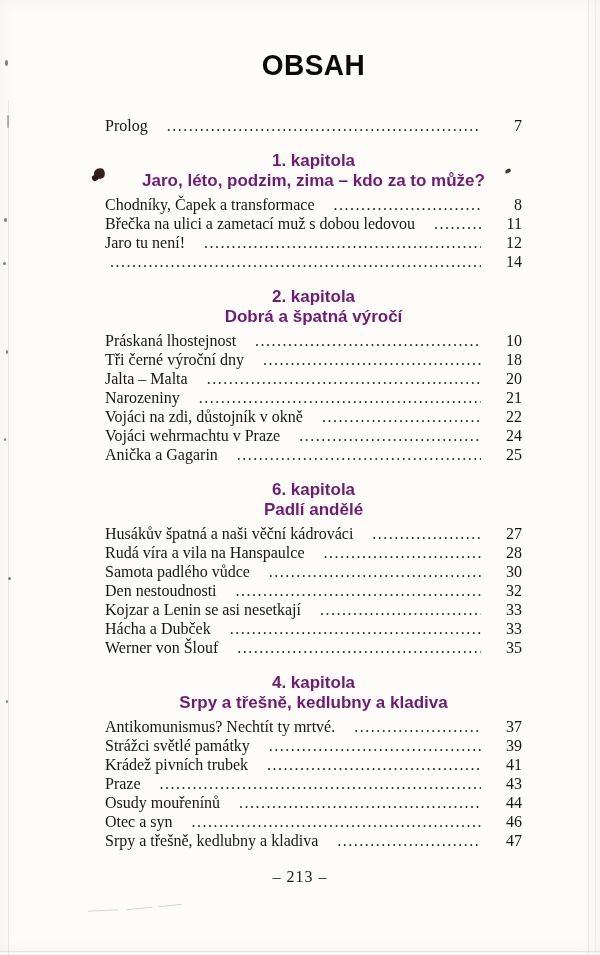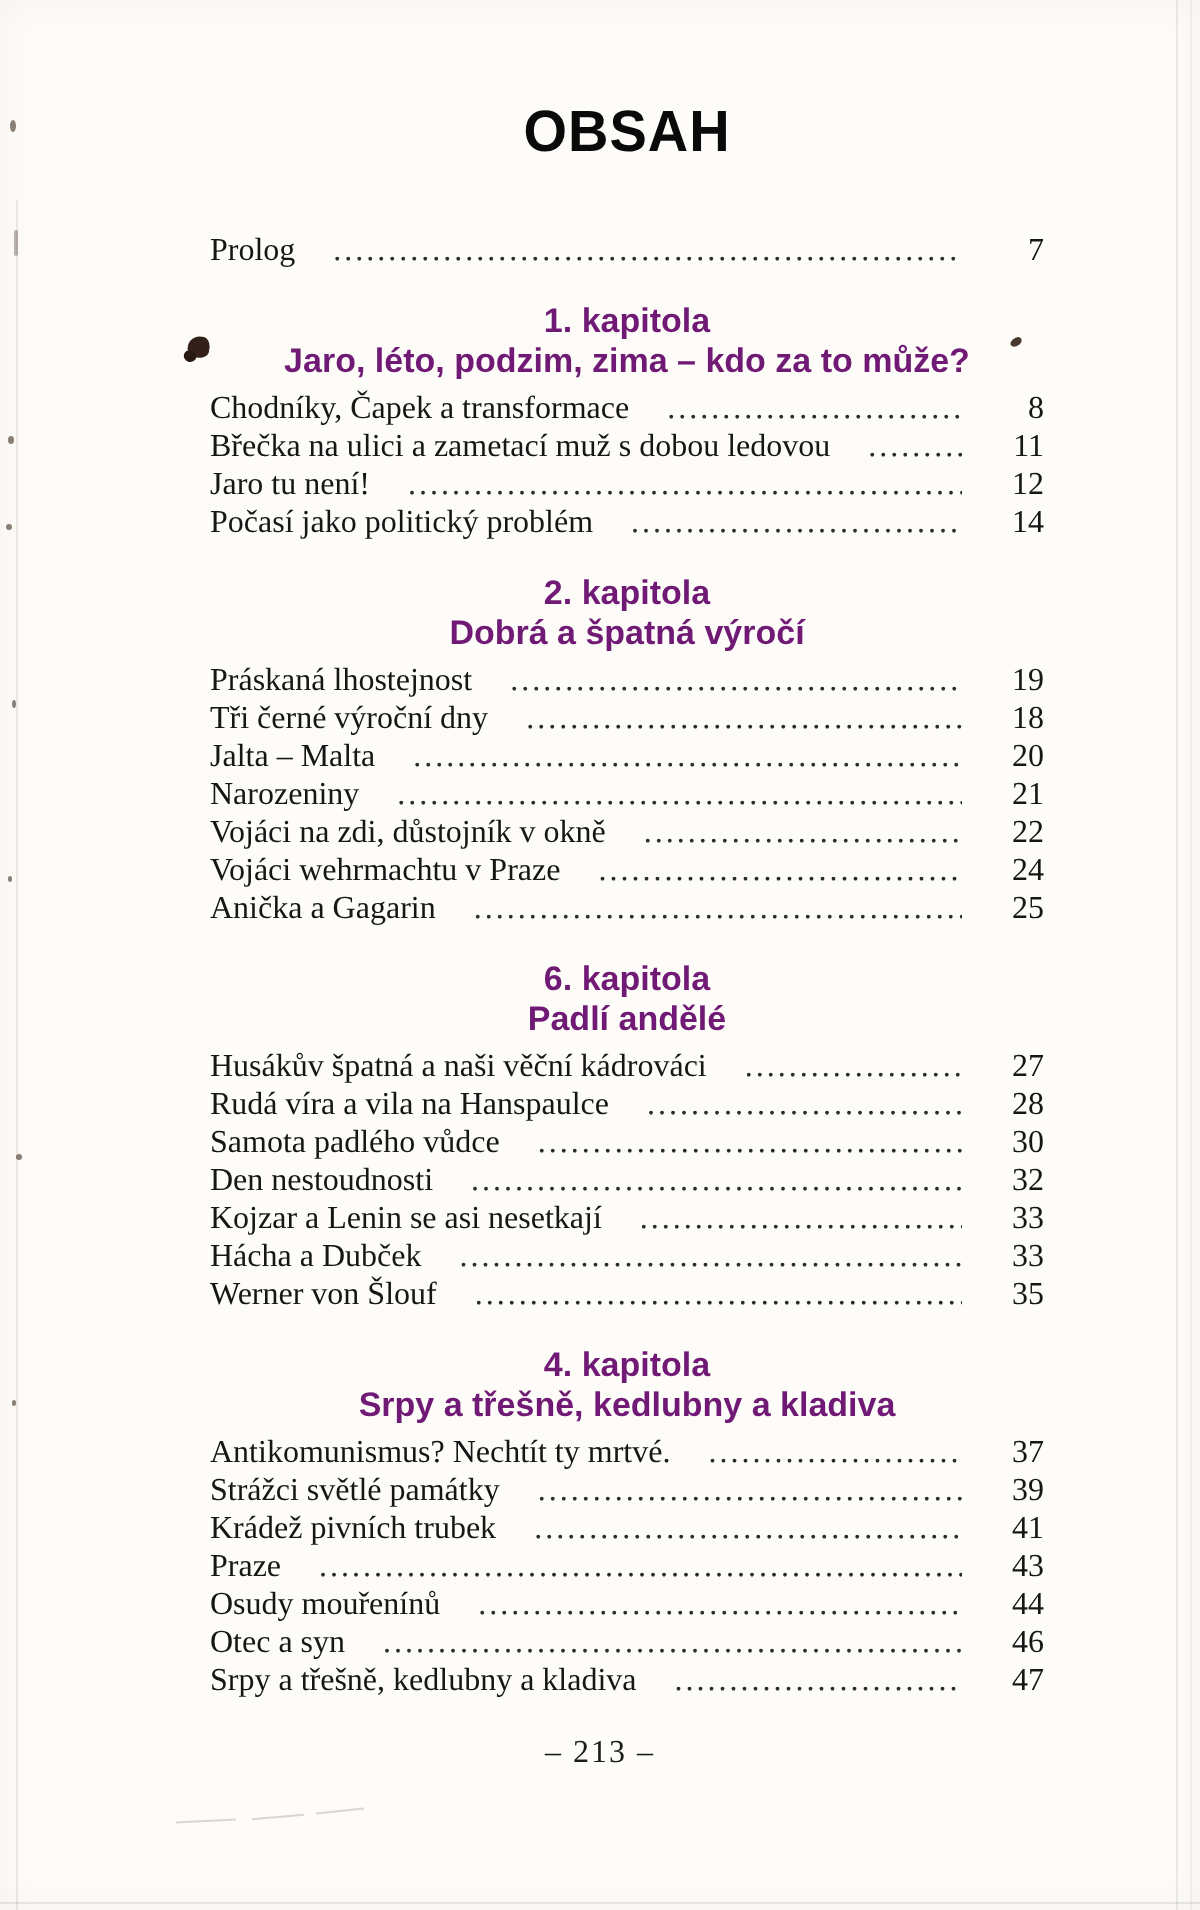--- a/index.html
+++ b/index.html
@@ -142,35 +142,34 @@
     <span class="entry-page">11</span>
   </div>
 
   <div class="toc-row">
     <span class="entry-label">Jaro tu není!</span>
     <span class="dot-leader">................................................................................................................................................................</span>
     <span class="entry-page">12</span>
   </div>
 
   <div class="toc-row">
-    <span class="entry-label">Počasí jako politický problém</span>
     <span class="dot-leader">................................................................................................................................................................</span>
     <span class="entry-page">14</span>
   </div>
 </div>
   </section>
 
   <section class="chapter">
     <div class="chapter-number">2. kapitola</div>
     <div class="chapter-title">Dobrá a špatná výročí</div>
     <div class="chapter-entries">
   <div class="toc-row">
     <span class="entry-label">Práskaná lhostejnost</span>
     <span class="dot-leader">................................................................................................................................................................</span>
-    <span class="entry-page">19</span>
+    <span class="entry-page">10</span>
   </div>
 
   <div class="toc-row">
     <span class="entry-label">Tři černé výroční dny</span>
     <span class="dot-leader">................................................................................................................................................................</span>
     <span class="entry-page">18</span>
   </div>
 
   <div class="toc-row">
     <span class="entry-label">Jalta – Malta</span>

